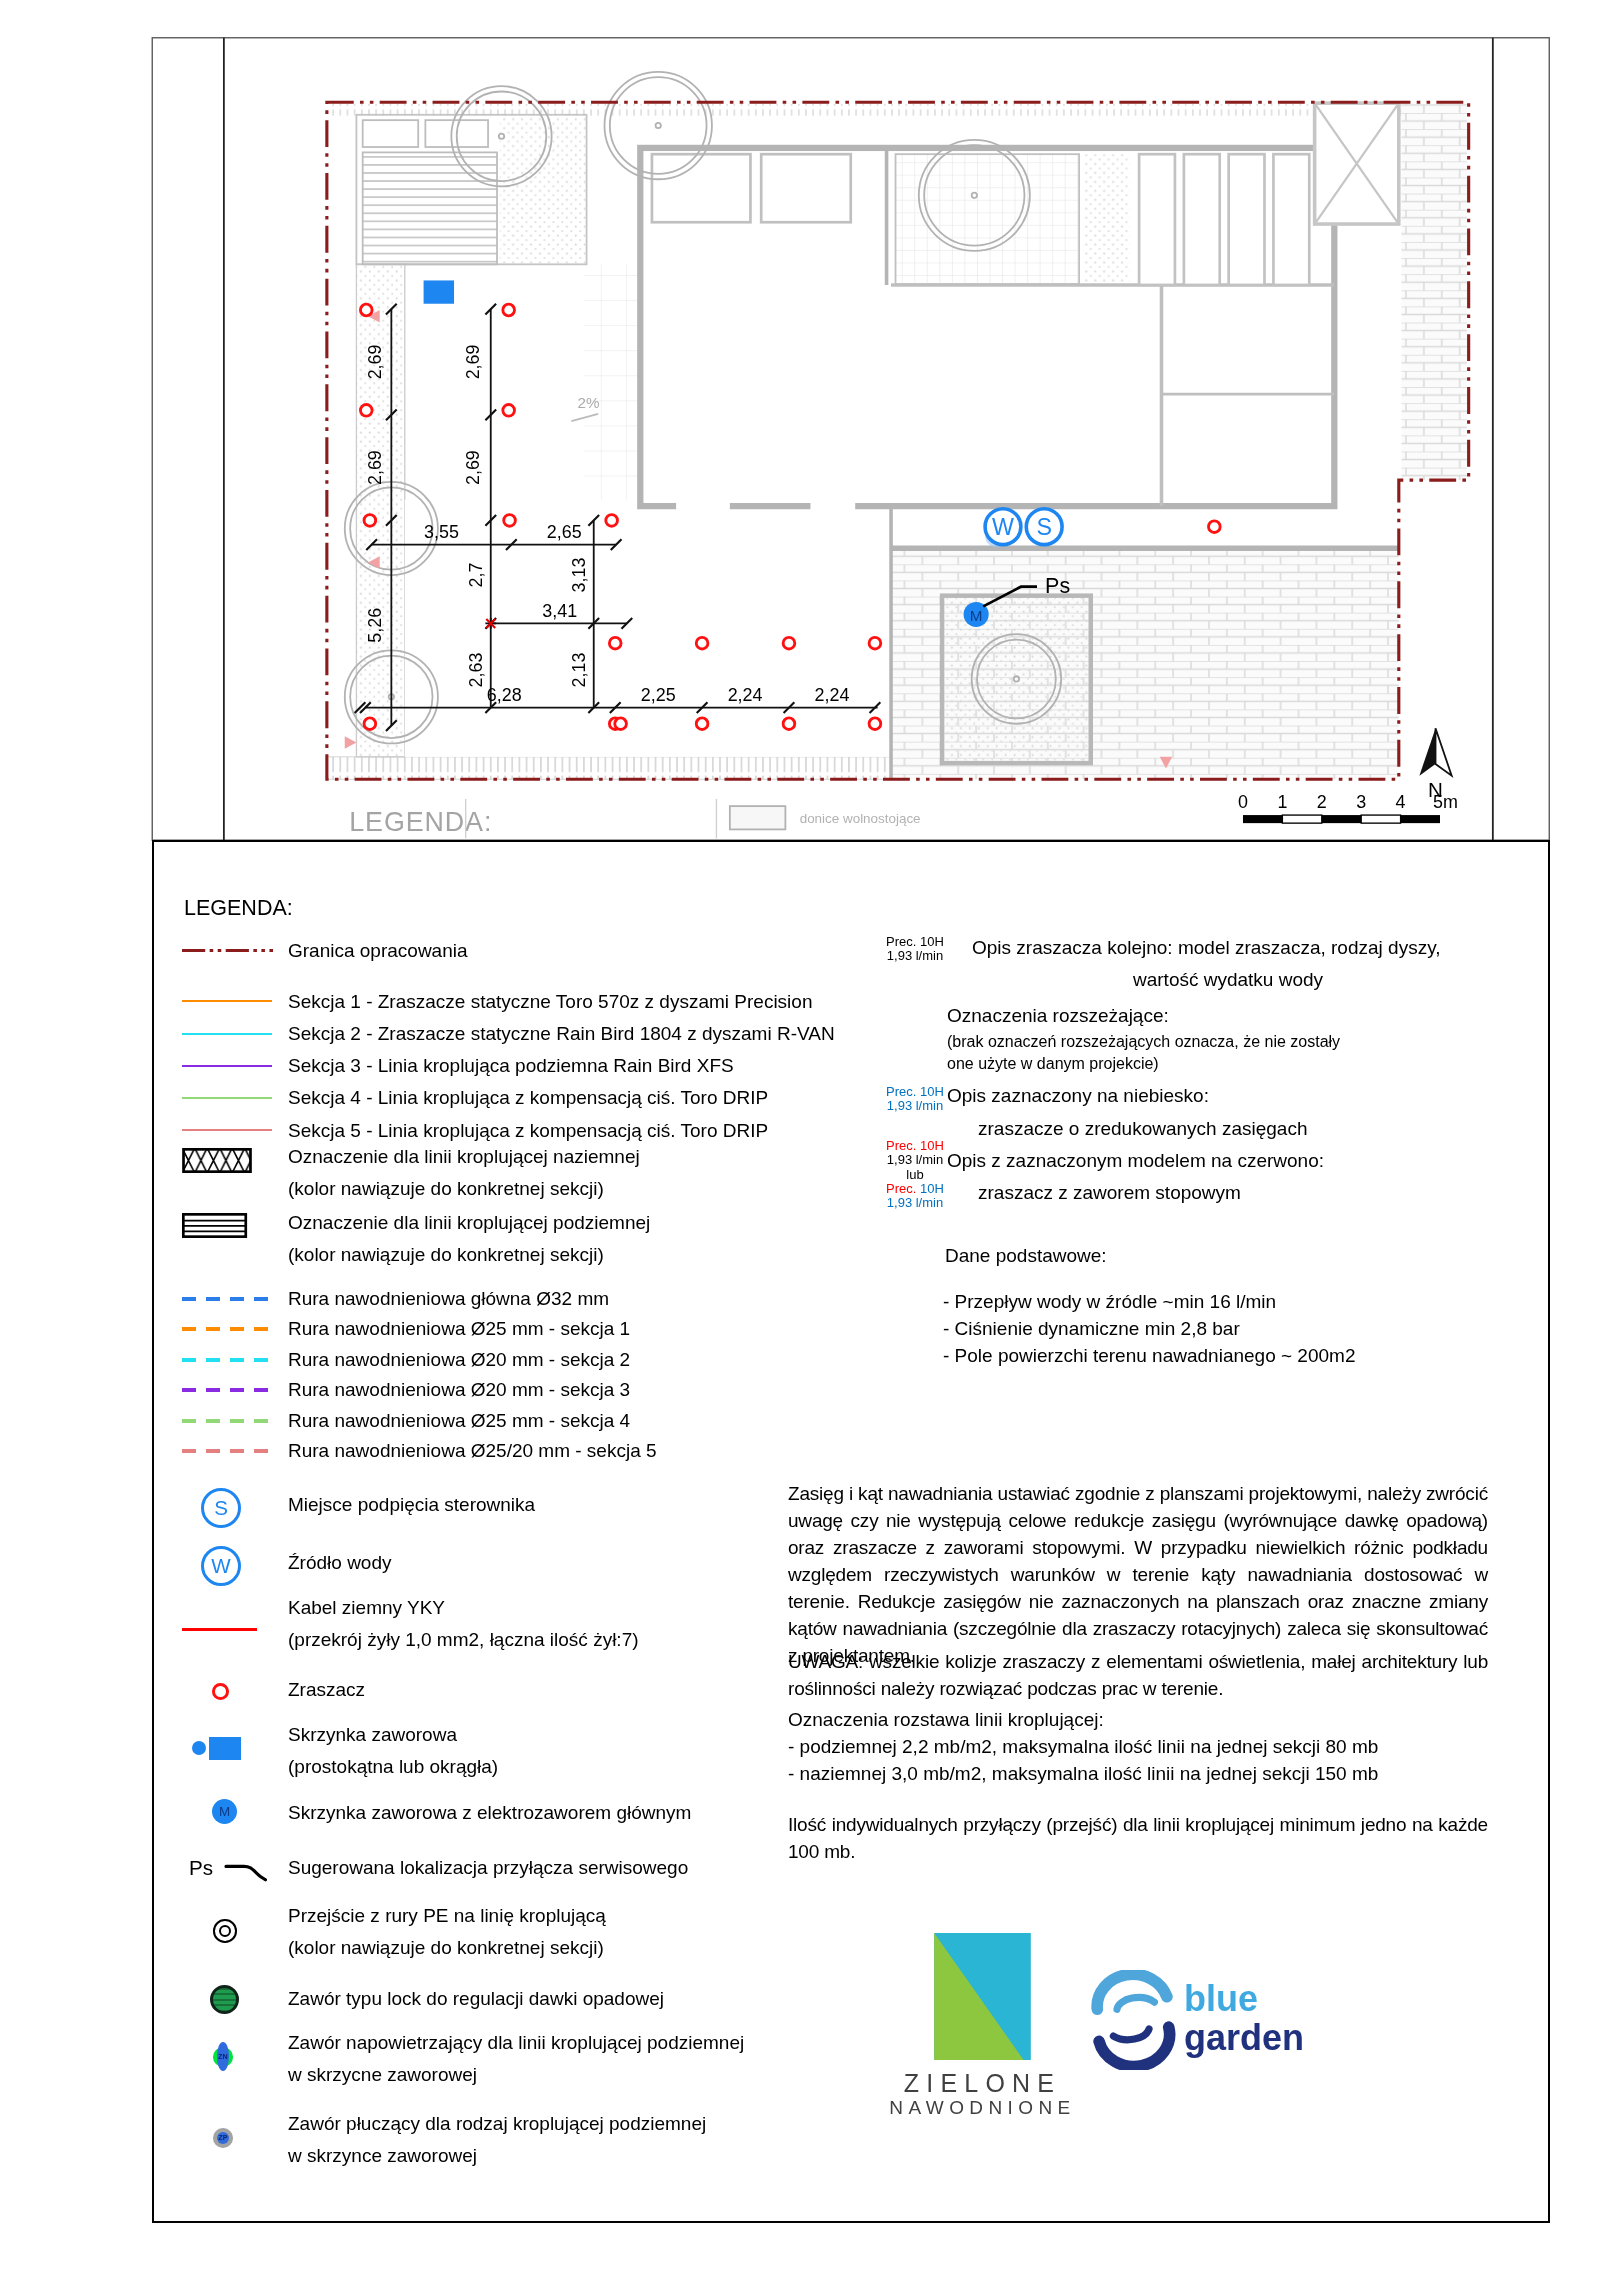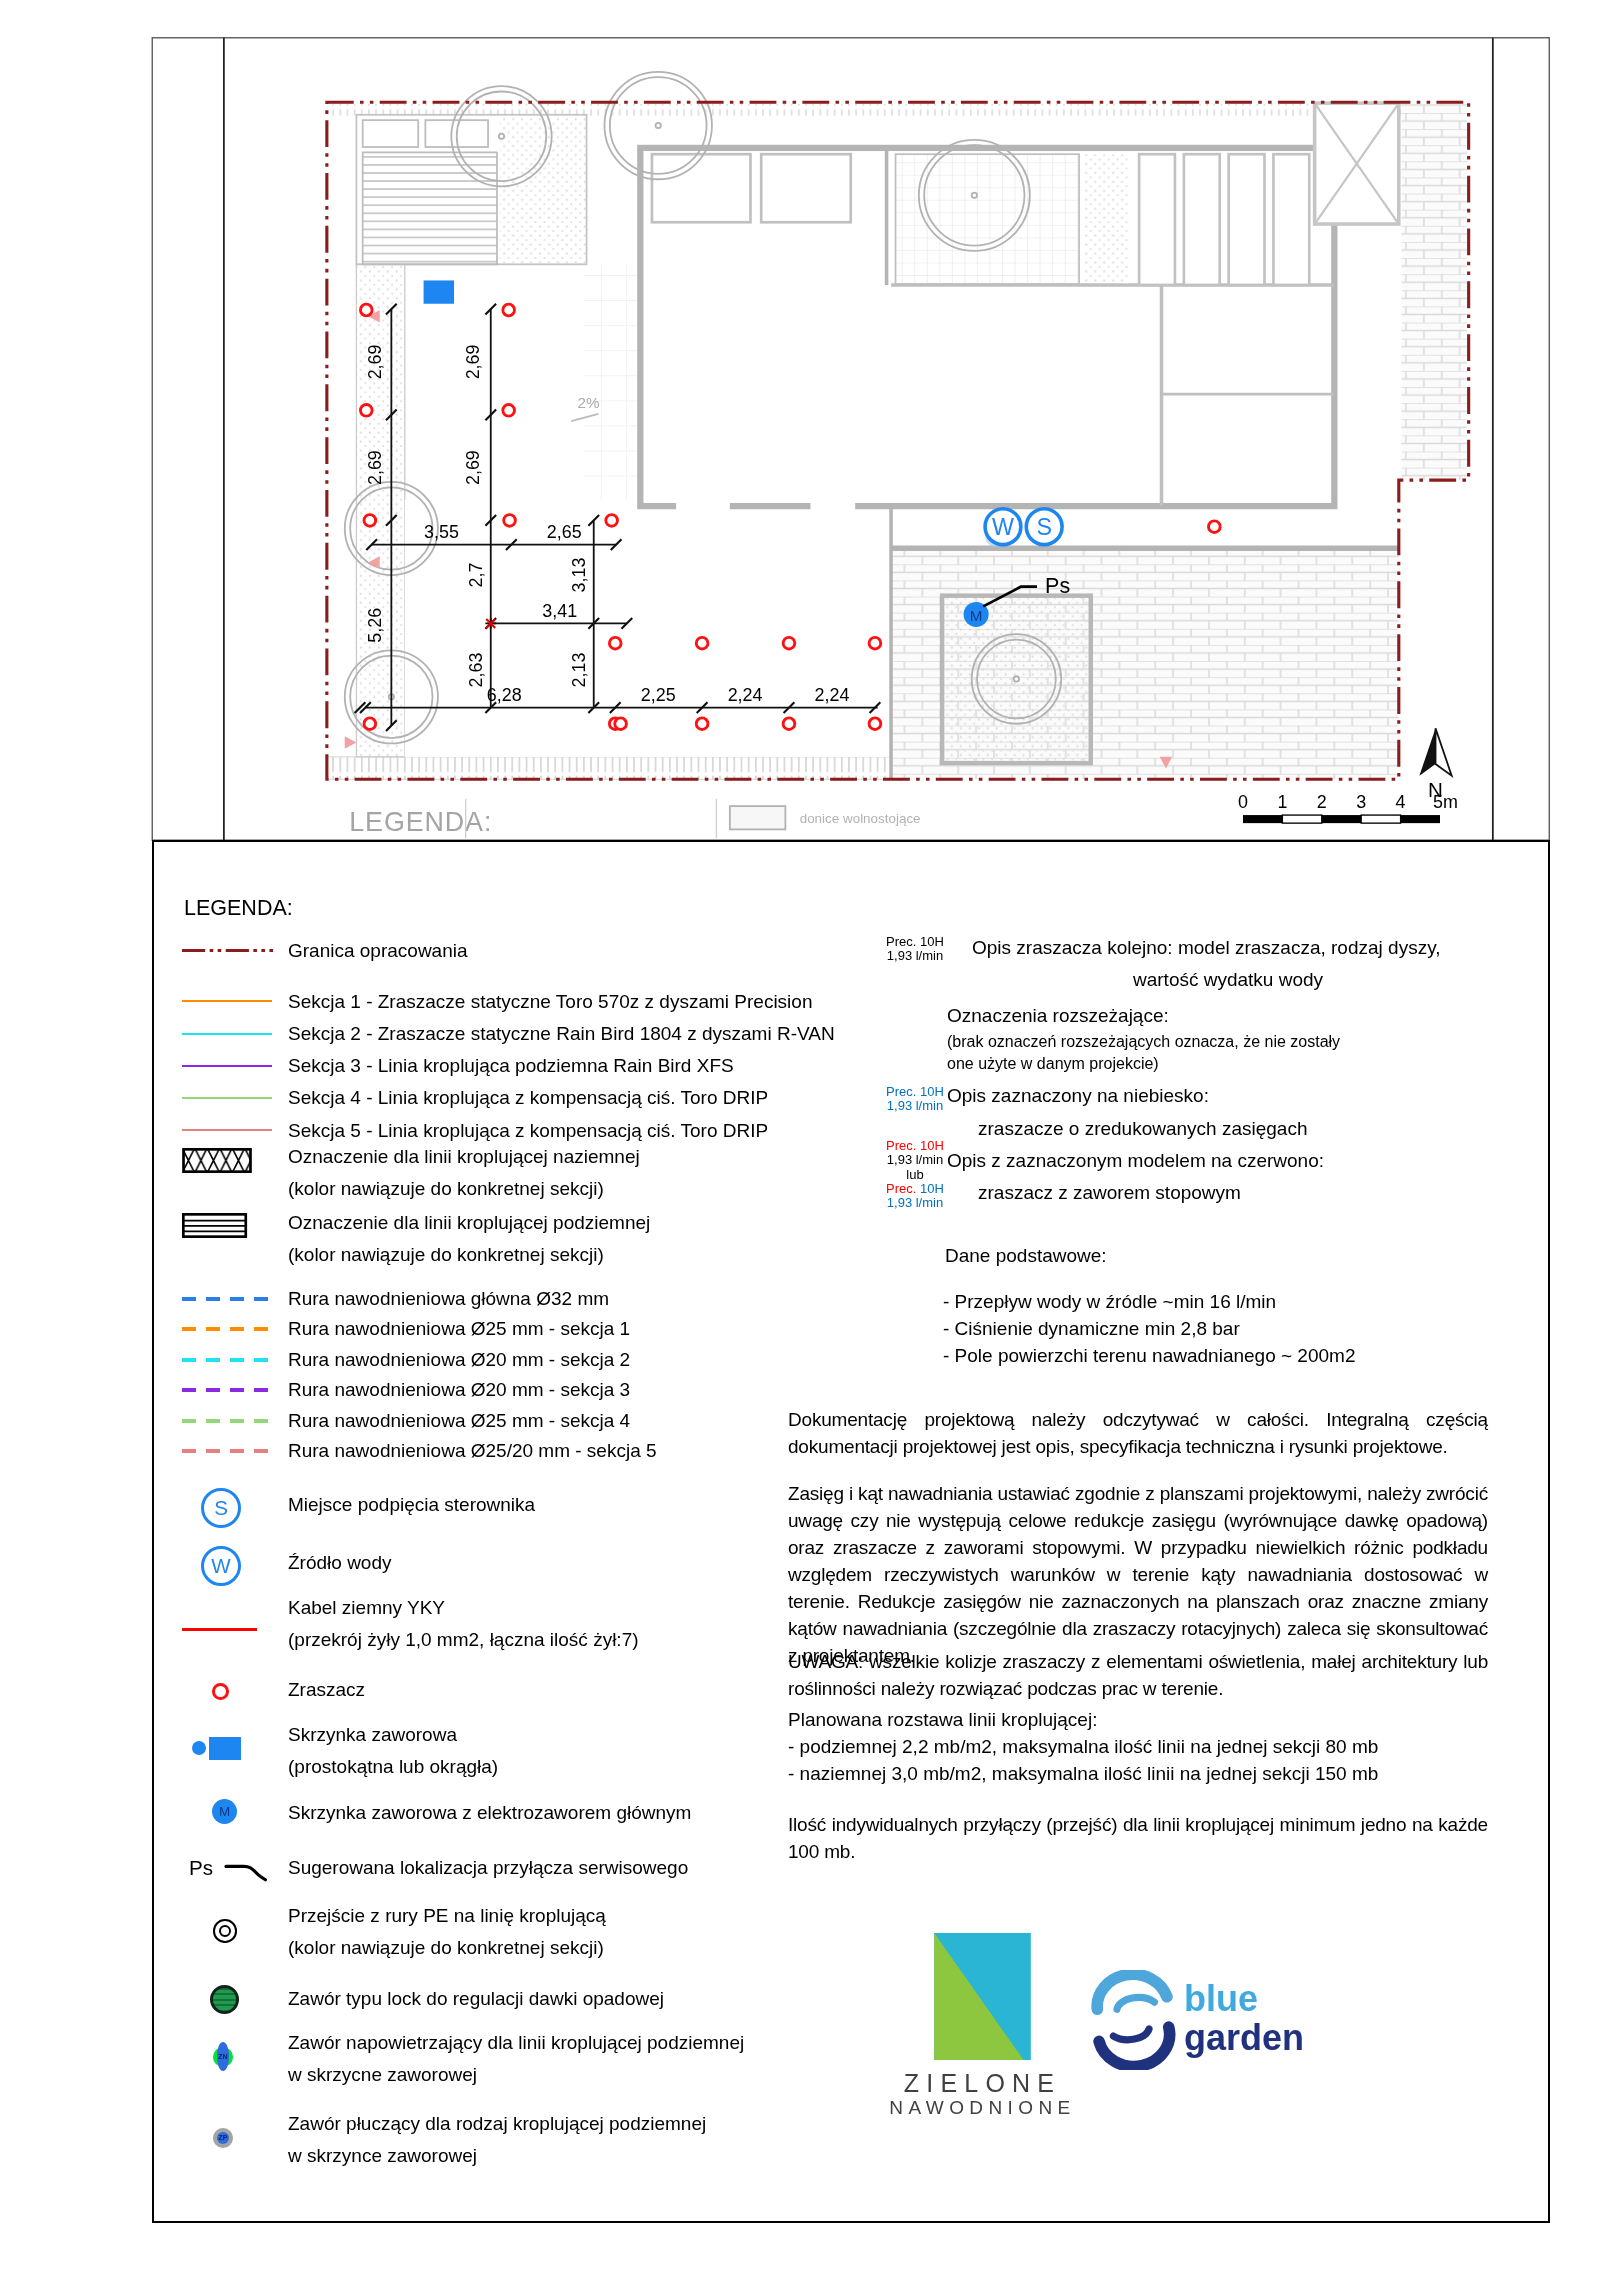--- a/index.html
+++ b/index.html
@@ -369,25 +369,24 @@
     <div style="color:#0070C0">1,93 l/min</div>
   </div>
   <div class="abs note-line" style="left:947px;top:1150px">Opis z zaznaczonym modelem na czerwono:</div>
   <div class="abs note-line" style="left:978px;top:1182px">zraszacz z zaworem stopowym</div>
 
   <div class="abs note-line" style="left:945px;top:1245px">Dane podstawowe:</div>
   <div class="abs note-line" style="left:943px;top:1291px">- Przepływ wody w źródle ~min 16 l/min</div>
   <div class="abs note-line" style="left:943px;top:1318px">- Ciśnienie dynamiczne min 2,8 bar</div>
   <div class="abs note-line" style="left:943px;top:1345px">- Pole powierzchi terenu nawadnianego ~ 200m2</div>
 
-  <div class="abs para" style="left:788px;top:1406px">Dokumentację projektową należy odczytywać w całości. Integralną częścią dokumentacji projektowej jest opis, specyfikacja techniczna i rysunki projektowe.</div>
   <div class="abs para" style="left:788px;top:1480px">Zasięg i kąt nawadniania ustawiać zgodnie z planszami projektowymi, należy zwrócić uwagę czy nie występują celowe redukcje zasięgu (wyrównujące dawkę opadową) oraz zraszacze z zaworami stopowymi. W przypadku niewielkich różnic podkładu względem rzeczywistych warunków w terenie kąty nawadniania dostosować w terenie. Redukcje zasięgów nie zaznaczonych na planszach oraz znaczne zmiany kątów nawadniania (szczególnie dla zraszaczy rotacyjnych) zaleca się skonsultować z projektantem.</div>
   <div class="abs para" style="left:788px;top:1648px">UWAGA: wszelkie kolizje zraszaczy z elementami oświetlenia, małej architektury lub roślinności należy rozwiązać podczas prac w terenie.</div>
 
-  <div class="abs note-line" style="left:788px;top:1709px">Planowana rozstawa linii kroplującej:</div>
+  <div class="abs note-line" style="left:788px;top:1709px">Oznaczenia rozstawa linii kroplującej:</div>
   <div class="abs note-line" style="left:788px;top:1736px">- podziemnej 2,2 mb/m2, maksymalna ilość linii na jednej sekcji 80 mb</div>
   <div class="abs note-line" style="left:788px;top:1763px">- naziemnej 3,0 mb/m2, maksymalna ilość linii na jednej sekcji 150 mb</div>
   <div class="abs para" style="left:788px;top:1811px">Ilość indywidualnych przyłączy (przejść) dla linii kroplującej minimum jedno na każde 100 mb.</div>
 
   <svg class="abs" style="left:934px;top:1933px" width="97" height="127" viewBox="0 0 108 142">
     <rect width="108" height="142" fill="#29B5D3"></rect>
     <polygon points="0,0 100,142 0,142" fill="#8DC63F"></polygon>
   </svg>
   <div class="abs" style="left:902px;top:2069px;width:161px;text-align:center;font-size:25px;letter-spacing:7.2px;color:#404040;">ZIELONE</div>
   <div class="abs" style="left:875px;top:2097px;width:215px;text-align:center;font-size:19px;letter-spacing:5.4px;color:#404040;">NAWODNIONE</div>

